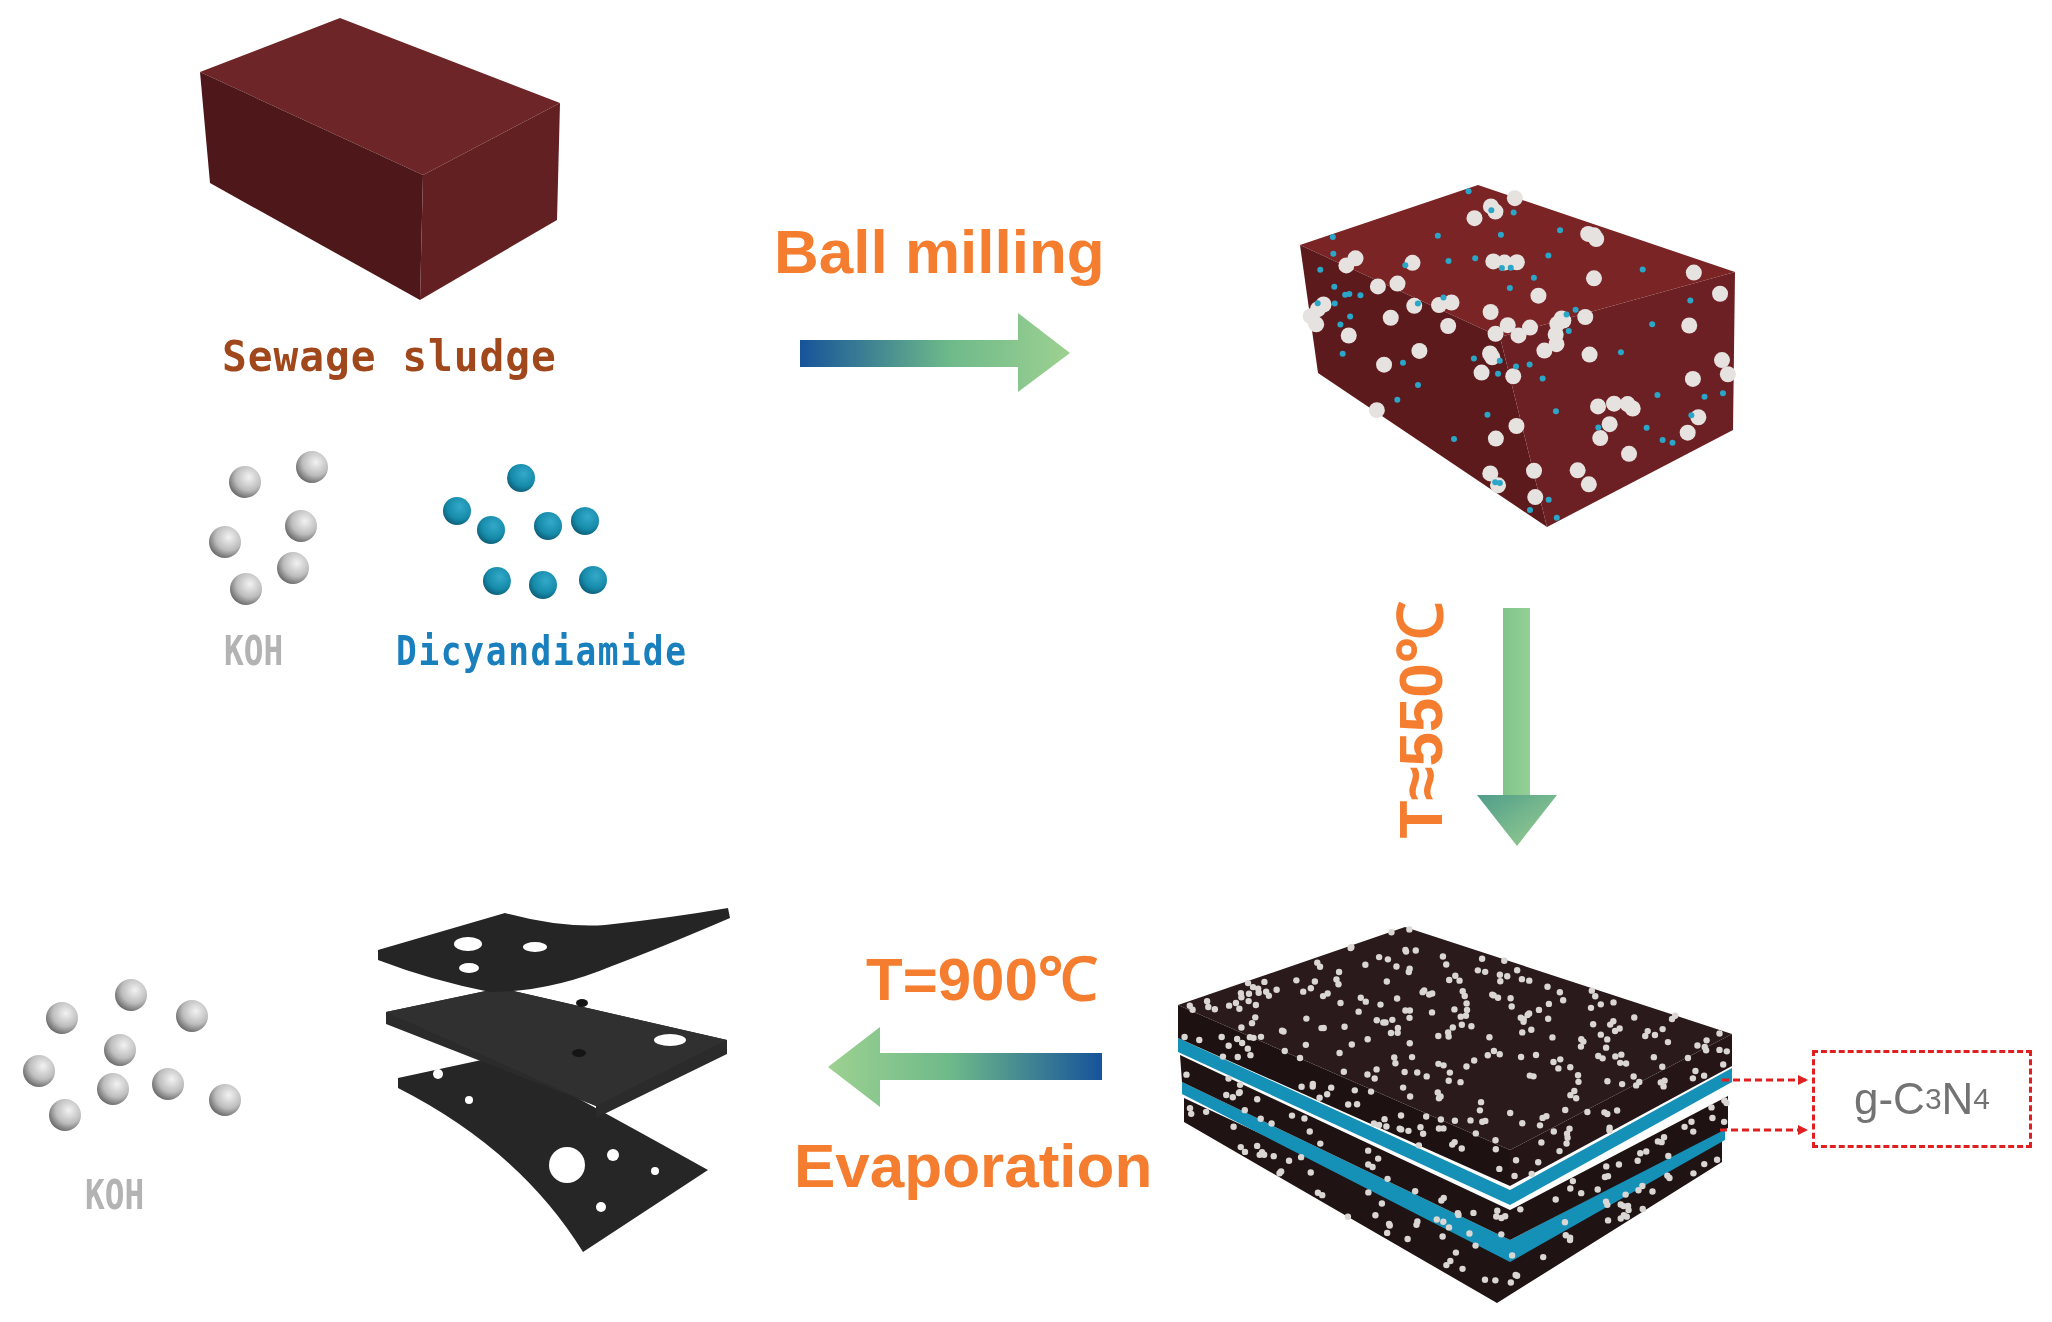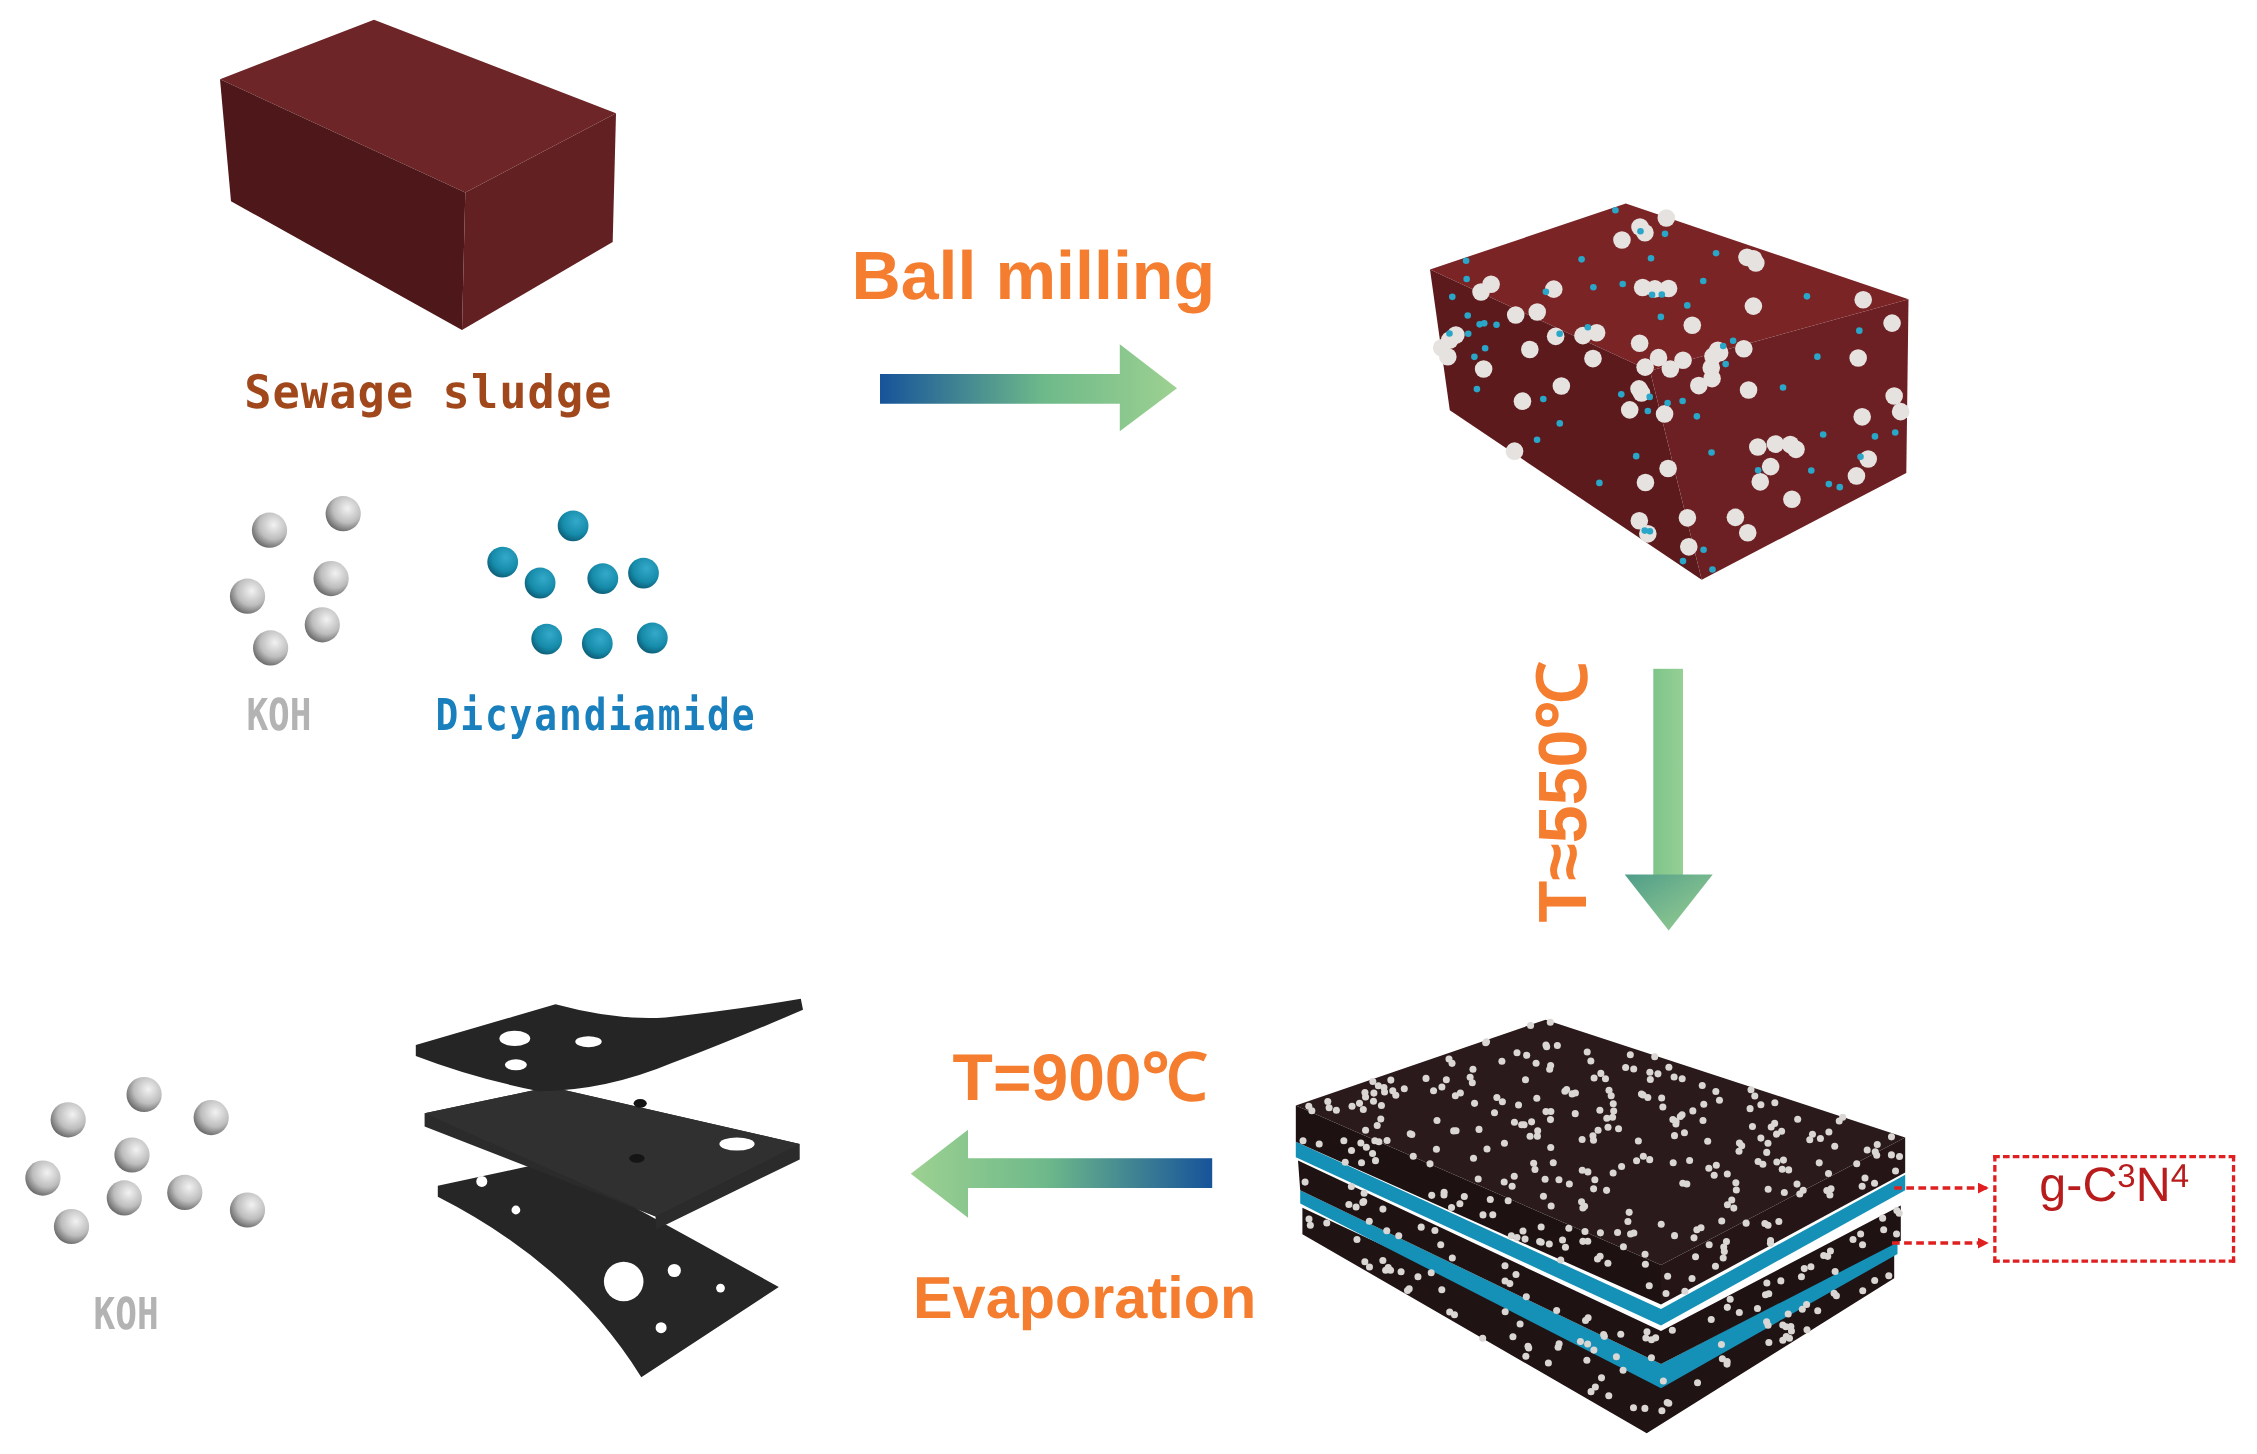--- a/index.html
+++ b/index.html
@@ -8,22 +8,22 @@
   svg.canvas{position:absolute;left:0;top:0;width:2052px;height:1322px;}
   .lbl-mono{font-family:"DejaVu Sans Mono",monospace;font-weight:bold;white-space:nowrap;}
   .lbl-step{font-family:"Liberation Sans",sans-serif;font-weight:bold;color:#f47d2f;white-space:nowrap;}
   #sludge-label{left:222px;top:332px;font-size:42px;color:#a0481c;letter-spacing:1px;transform:scaleX(0.98);transform-origin:left top;}
   #koh-label-top{left:224px;top:628px;font-size:40px;color:#b3b3b3;transform:scaleX(0.82);transform-origin:left top;}
   #dcda-label{left:396px;top:628px;font-size:40px;color:#1a80bd;letter-spacing:2px;transform:scaleX(0.86);transform-origin:left top;}
   #koh-label-bottom{left:85px;top:1172px;font-size:40px;color:#b3b3b3;transform:scaleX(0.82);transform-origin:left top;}
   #ballmill-label{left:774px;top:216px;font-size:62px;}
   #t550-label{left:1418px;top:720px;font-size:62px;transform:translate(-50%,-50%) rotate(-90deg);transform-origin:center center;}
   #t800-label{left:866px;top:936px;font-size:60px;}
-  #evap-label{left:830px;top:1130px;font-size:54px;margin-top:19px;}
-  #gcn-box{left:1812px;top:1050px;width:220px;height:98px;border:3px dashed #e02020;box-sizing:border-box;display:flex;align-items:flex-start;justify-content:center;color:#b91c1c;font-size:44px;font-family:"Liberation Sans",sans-serif;}
+  #evap-label{left:794px;top:1130px;font-size:62px;}
+  #gcn-box{left:1812px;top:1050px;width:220px;height:98px;border:3px dashed #e02020;box-sizing:border-box;display:flex;align-items:center;justify-content:center;color:#737373;font-size:44px;font-family:"Liberation Sans",sans-serif;}
   #gcn-box sub{font-size:30px;vertical-align:-10px;}
 </style>
 </head>
 <body>
 
 <svg class="canvas" viewBox="0 0 2052 1322" xmlns="http://www.w3.org/2000/svg">
   <defs>
     <radialGradient id="gBall" cx="0.62" cy="0.35" r="0.75">
       <stop offset="0" stop-color="#f2f2f2"></stop>
       <stop offset="0.55" stop-color="#bdbdbd"></stop>

